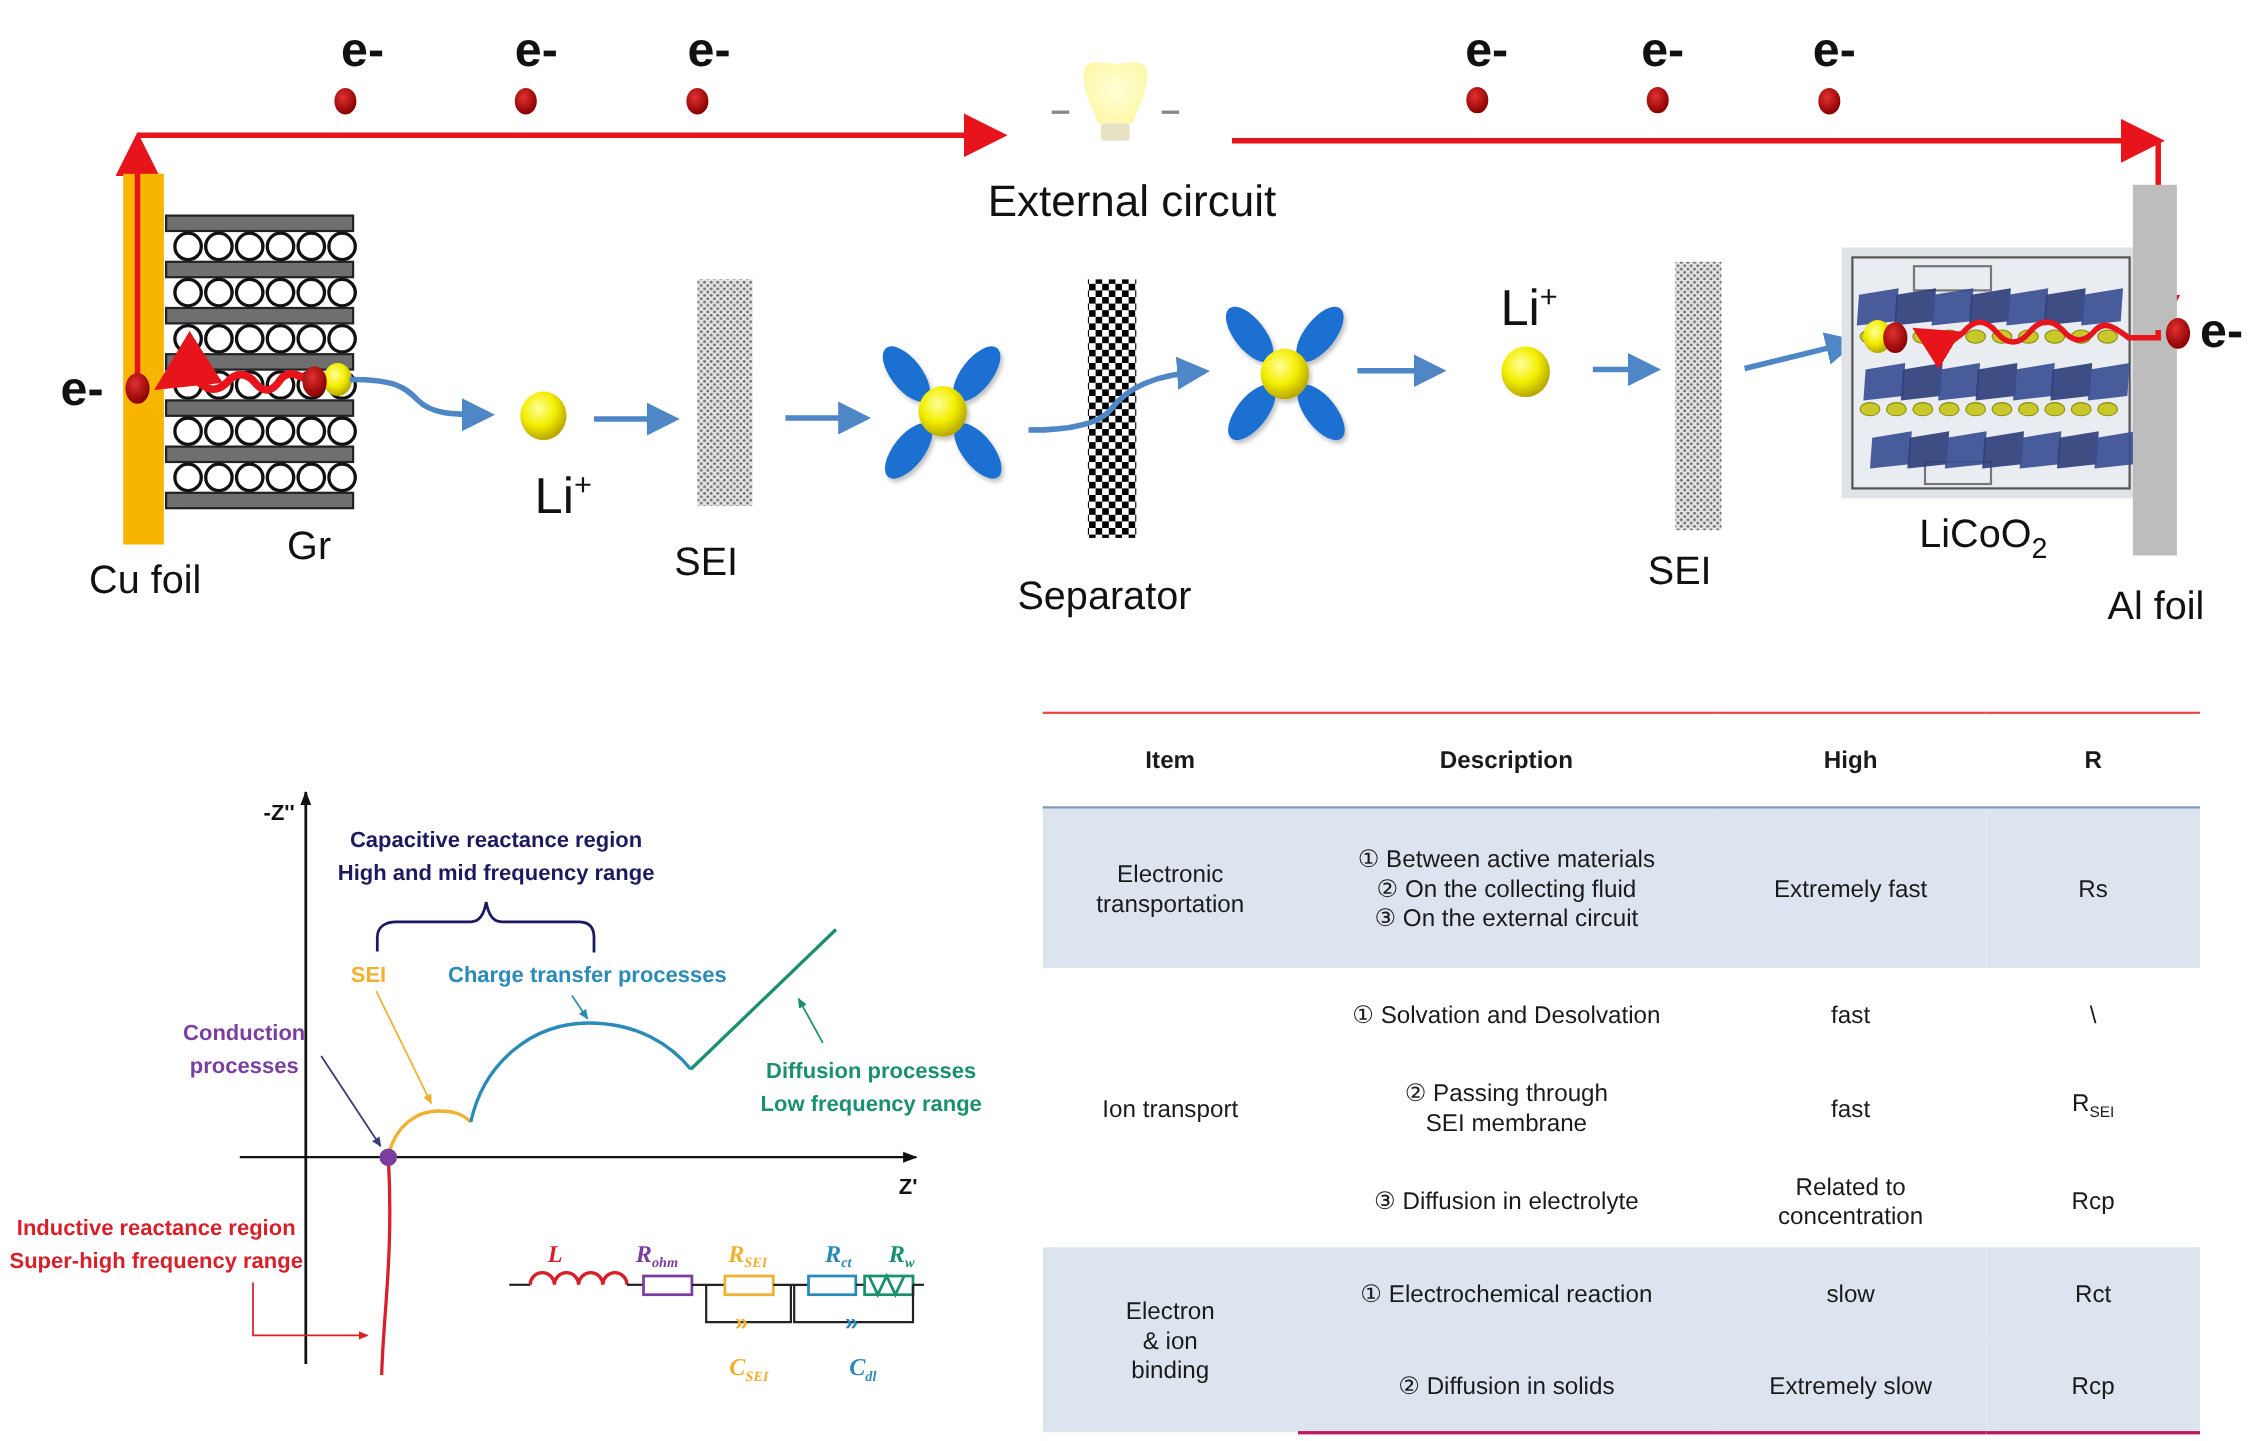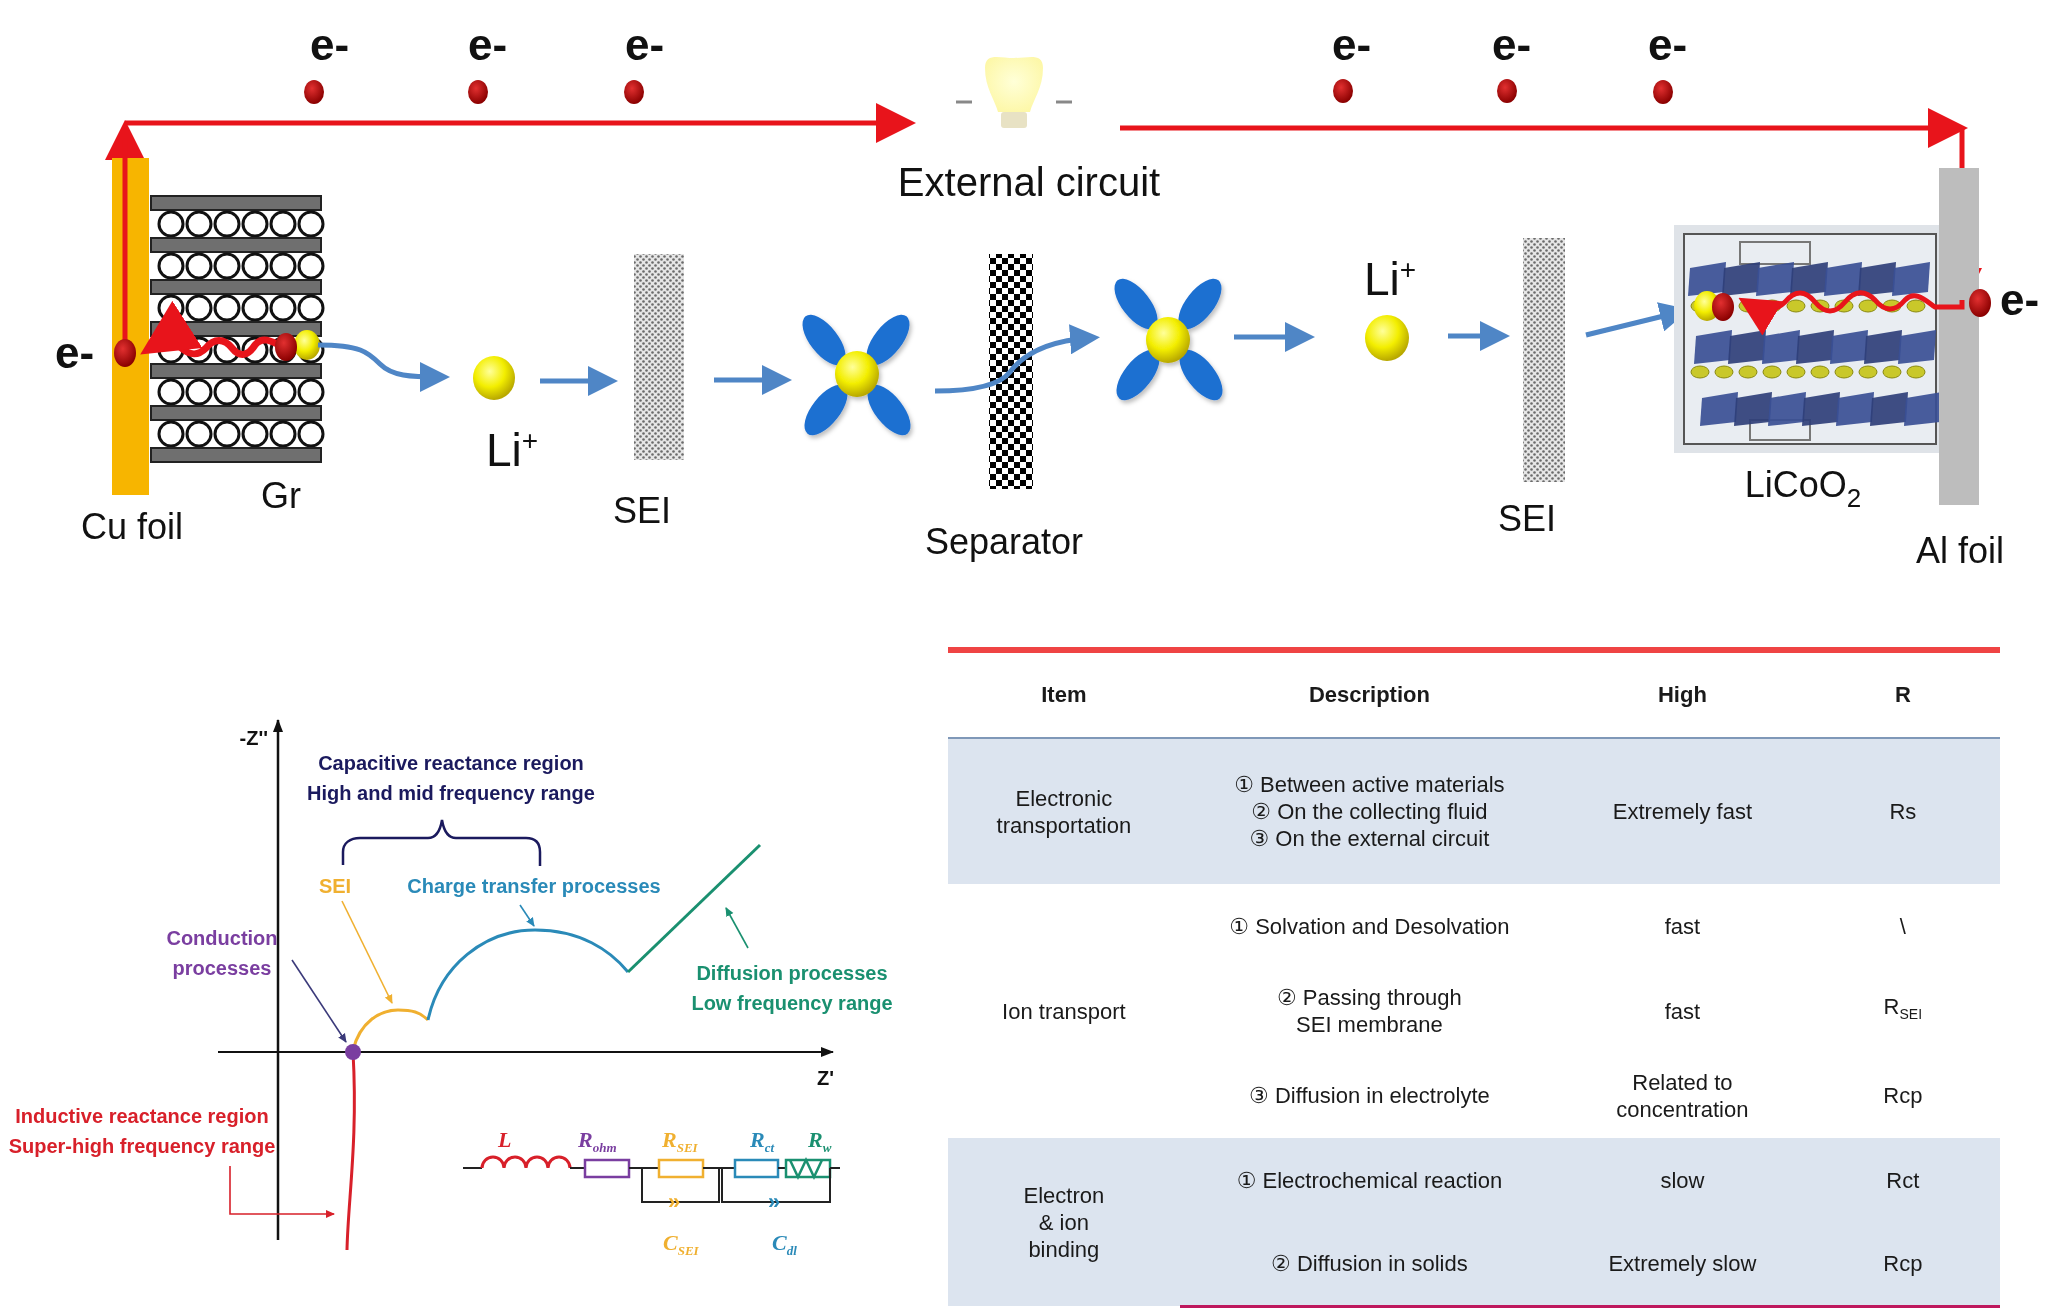--- a/index.html
+++ b/index.html
@@ -4,21 +4,21 @@
 <style>
   html, body { margin: 0; padding: 0; background: #ffffff; }
   body { width: 2048px; height: 1310px; position: relative; overflow: hidden; font-family: "Liberation Sans", "DejaVu Sans", sans-serif; }
   svg { position: absolute; left: 0; top: 0; }
   .lbl { font-family: "Liberation Sans", sans-serif; fill: #111; }
   .lbl-big { font-size: 40px; }
   .lbl-mid { font-size: 36px; }
   .eis { font-family: "Liberation Sans", sans-serif; font-weight: bold; font-size: 20px; }
   .circ { font-family: "Liberation Serif", serif; font-style: italic; font-weight: bold; }
   #table { position: absolute; left: 948px; top: 647px; width: 1052px; border-collapse: collapse; font-family: "Liberation Sans", sans-serif; color: #1a1a1a; font-size: 22px; }
-  #table th { height: 82px; font-weight: bold; font-size: 22px; text-align: center; border-top: 6px solid #ef4444; border-bottom: 2px solid #7f98b8; }
+  #table th { height: 82px; font-weight: bold; font-size: 22px; text-align: center; border-top: 2px solid #ef4444; border-bottom: 2px solid #7f98b8; }
   #table td { text-align: center; vertical-align: middle; line-height: 27px; }
   #table tr.shade td { background: #dce4ef; }
   #table tr.last td { border-bottom: 3px solid #be185d; }
   .c1 { width: 230px; } .c2 { width: 380px; } .c3 { width: 245px; } .c4 { width: 197px; }
   sub { font-size: 14px; }
 </style>
 </head>
 <body>
 
 <svg width="2048" height="1310" viewBox="0 0 2048 1310">

